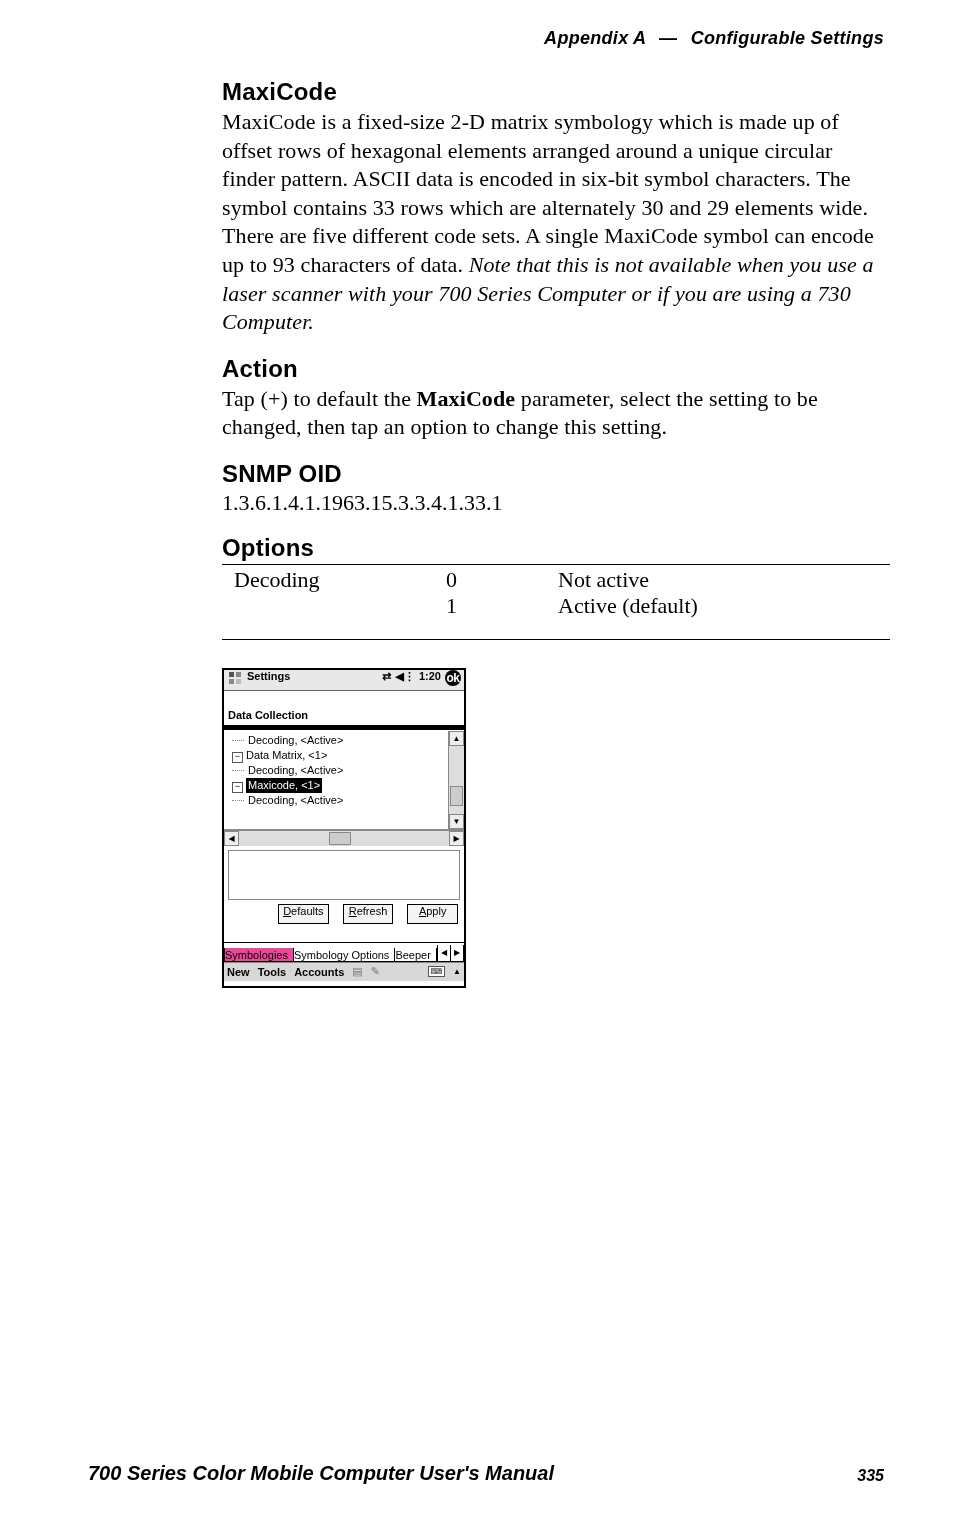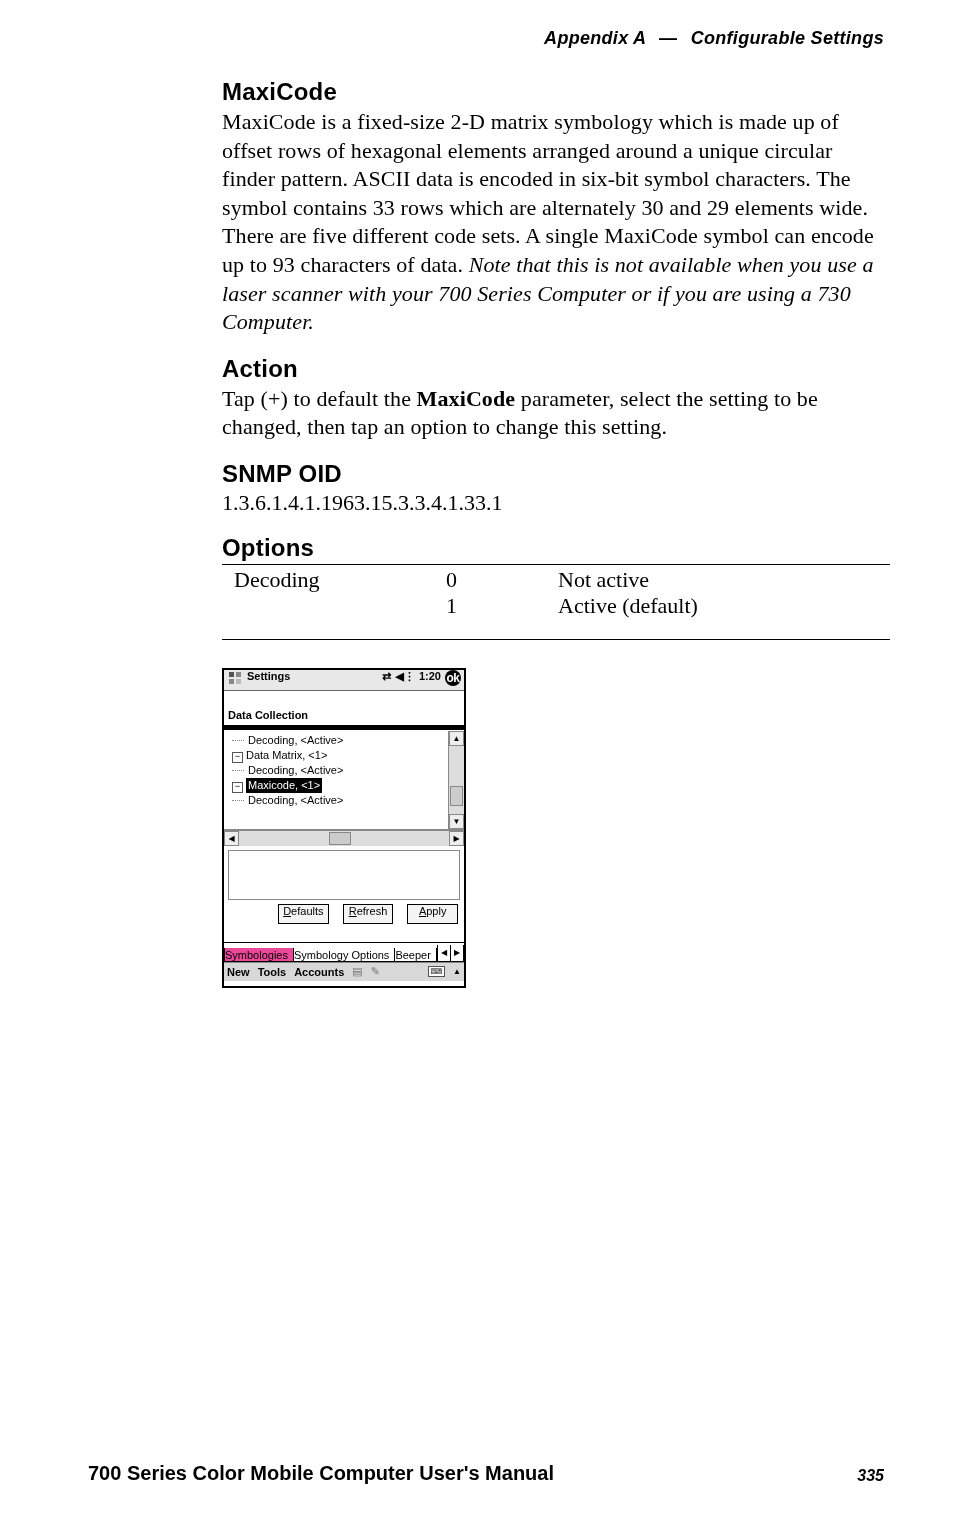--- a/index.html
+++ b/index.html
@@ -204,21 +204,21 @@
   .shot .menubar .glyph { font-size:11px; color:#777; }
   .shot .menubar .kbd {
     margin-left:auto; border:1px solid #555; background:#fff;
     font-size:8px; padding:0 2px;
   }
   .shot .menubar .up { font-size:8px; }
 
   .footer-left {
     position:absolute; left:88px; bottom:36px;
     font-family: "Segoe UI","Trebuchet MS",Arial,sans-serif;
-    font-weight:700; font-size:20px;
+    font-weight:700; font-style:italic; font-size:20px;
   }
   .footer-right {
     position:absolute; right:92px; bottom:36px;
     font-family: "Segoe UI","Trebuchet MS",Arial,sans-serif;
     font-weight:700; font-style:italic; font-size:16px;
   }
 </style>
 </head>
 <body>
 

